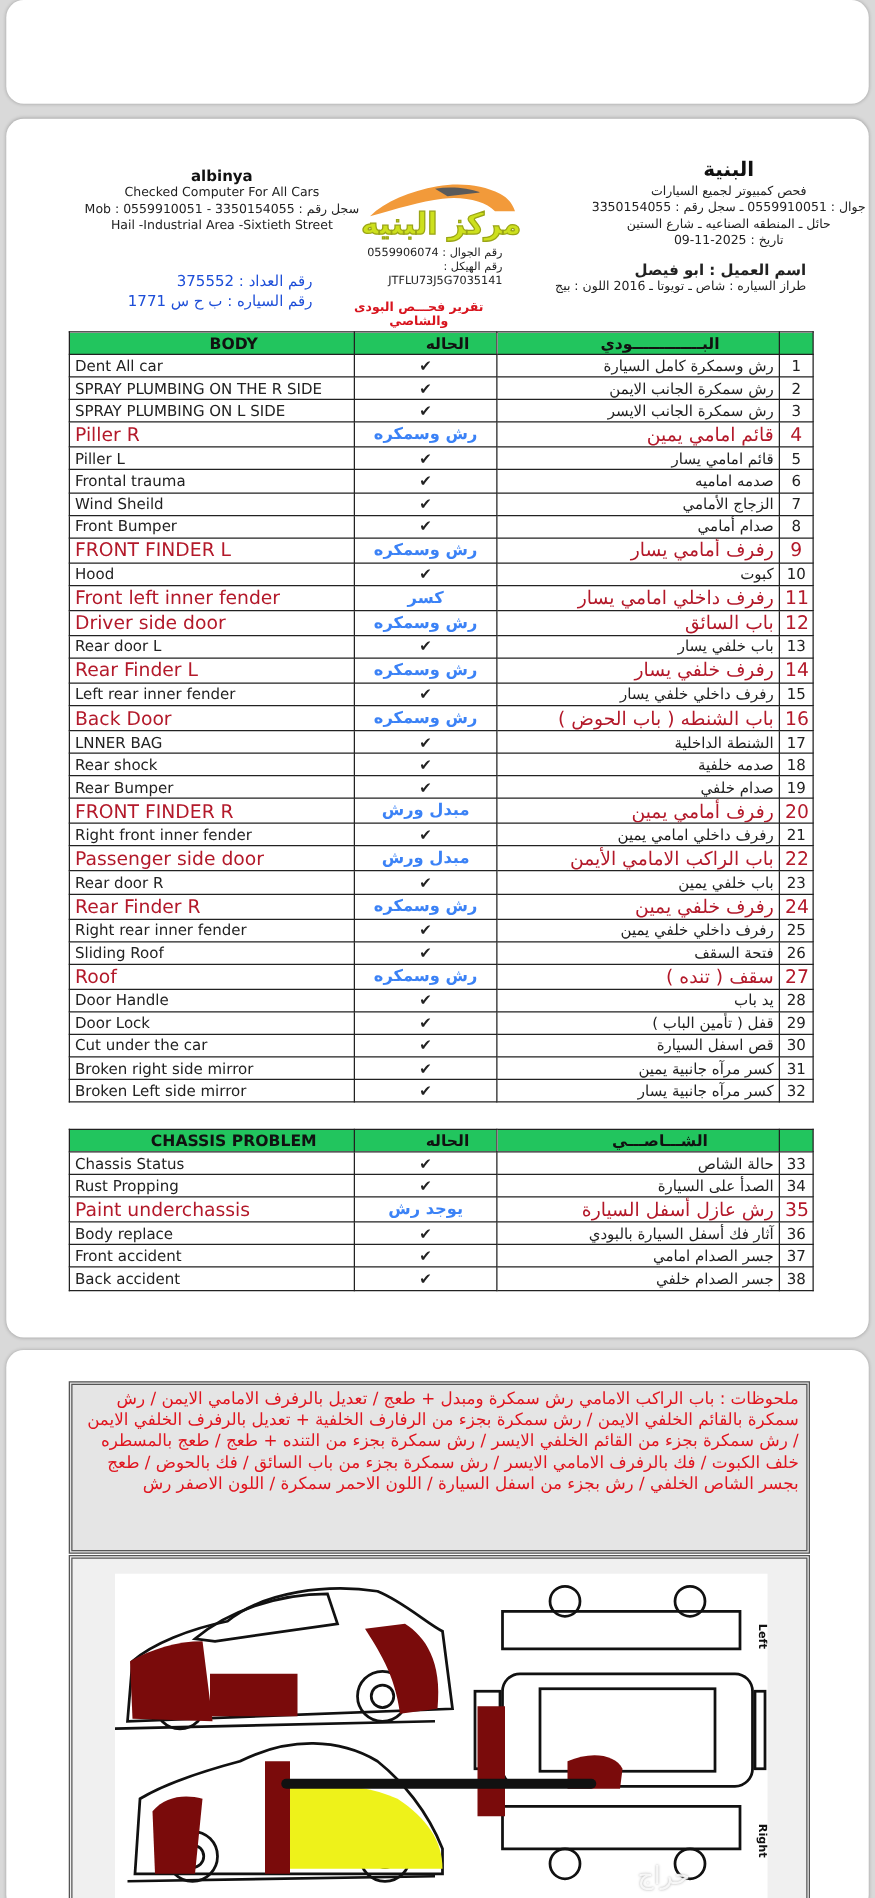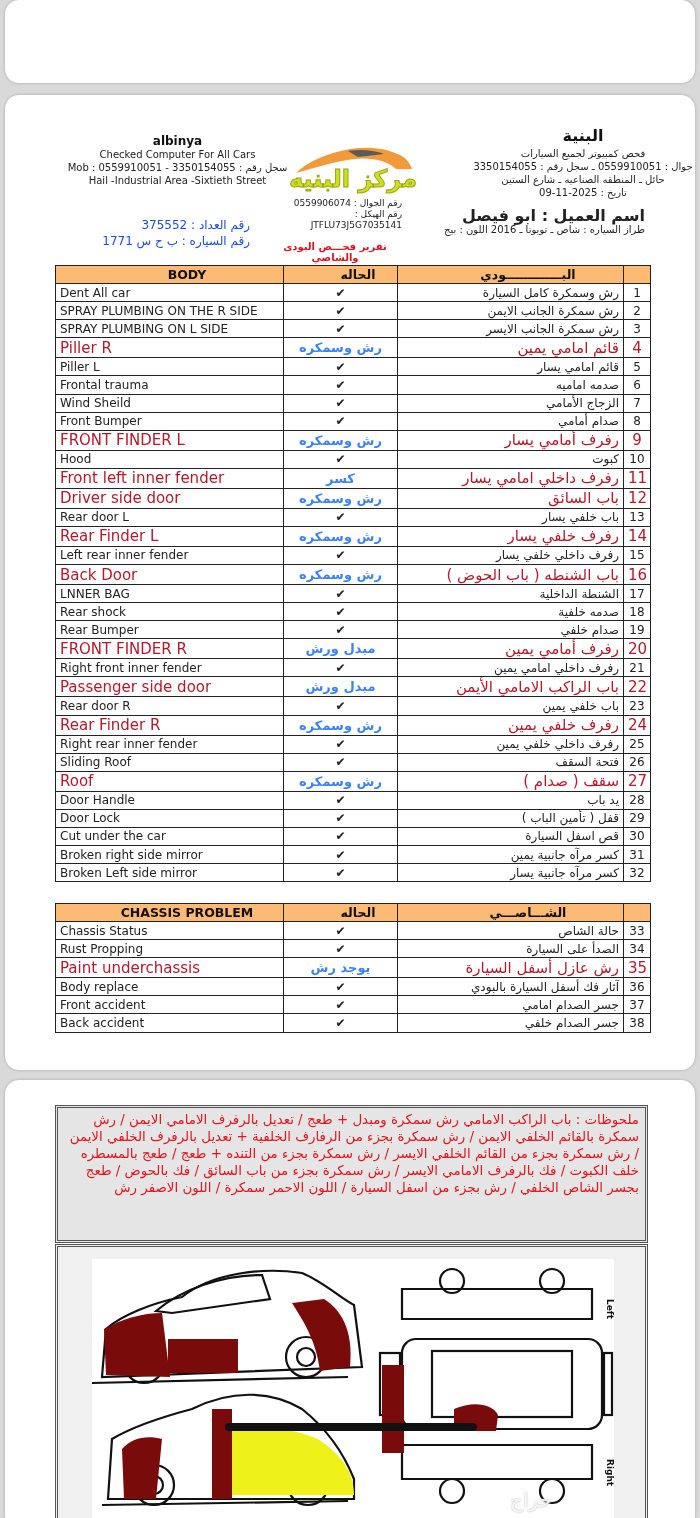--- a/index.html
+++ b/index.html
@@ -12,27 +12,27 @@
   
   .hdr-left { position: absolute; left: 55px; top: 40px; width: 235px; text-align: center; font-size: 10px; line-height: 13px; color: #222; }
   .hdr-left .name { font-weight: bold; font-size: 12px; color: #111; }
   .hdr-right { position: absolute; left: 425px; top: 30px; width: 230px; text-align: center; font-size: 10px; line-height: 13px; color: #222; direction: rtl; margin-left: 38px; }
   .hdr-right .name { font-weight: bold; font-size: 16px; line-height: 22px; color: #111; }
   .logo { position: absolute; left: 283px; top: 44px; width: 130px; height: 70px; }
   .logo-text { position: absolute; left: 0; top: 26px; width: 130px; text-align: center; font-size: 24px; font-weight: bold; color: #cde01e; -webkit-text-stroke: 1px #9aa515; direction: rtl; }
   .meta-l { position: absolute; left: 95px; top: 110px; width: 150px; font-size: 12px; line-height: 16px; color: #1d4ed8; direction: rtl; margin-top: 12px; }
   .meta-m { position: absolute; left: 272px; top: 103px; width: 125px; font-size: 9px; line-height: 11px; color: #222; text-align: right; direction: rtl; }
   .meta-r { position: absolute; left: 380px; top: 114px; width: 260px; font-size: 10px; line-height: 14px; color: #222; text-align: right; direction: rtl; }
-  .meta-r .client { font-size: 16px; font-weight: bold; }
+  .meta-r .client { font-size: 12px; font-weight: bold; }
   .report-title { position: absolute; left: 255px; top: 146px; width: 150px; text-align: center; color: #d8141e; font-size: 10px; font-weight: bold; direction: rtl; }
 
   
   table.inspect { position: absolute; left: 50px; border-collapse: collapse; width: 590px; table-layout: fixed; }
   table.inspect td, table.inspect th { border: 1px solid #222; font-size: 12px; height: 18.1px; padding: 0 4px; white-space: nowrap; overflow: hidden; color: #222; }
-  table.inspect th { background: #fdba74; font-weight: bold; font-size: 12.5px; text-align: center; color: #111; padding-left: 39px; }
+  table.inspect th { background: #22c55e; font-weight: bold; font-size: 12.5px; text-align: center; color: #111; padding-left: 39px; }
   td.en { text-align: left; }
   td.st { text-align: center; color: #2e9c4f; font-weight: bold; }
   td.ar { text-align: right; direction: rtl; }
   td.num { text-align: center; }
   tr.flag td { color: #b3192a; font-size: 15px; height: 20px; }
   tr.flag td.st { color: #3b82f6; font-weight: bold; font-size: 13px; }
   #body-table { top: 170px; }
   #chassis-table { top: 808px; }
 
   
@@ -257,21 +257,21 @@
         </tr>
         <tr>
           <td class="en">Sliding Roof</td>
           <td class="st">✔</td>
           <td class="ar">فتحة السقف</td>
           <td class="num">26</td>
         </tr>
         <tr class="flag">
           <td class="en">Roof</td>
           <td class="st">رش وسمكره</td>
-          <td class="ar">سقف ( صدام )</td>
+          <td class="ar">سقف ( تنده )</td>
           <td class="num">27</td>
         </tr>
         <tr>
           <td class="en">Door Handle</td>
           <td class="st">✔</td>
           <td class="ar">يد باب</td>
           <td class="num">28</td>
         </tr>
         <tr>
           <td class="en">Door Lock</td>

